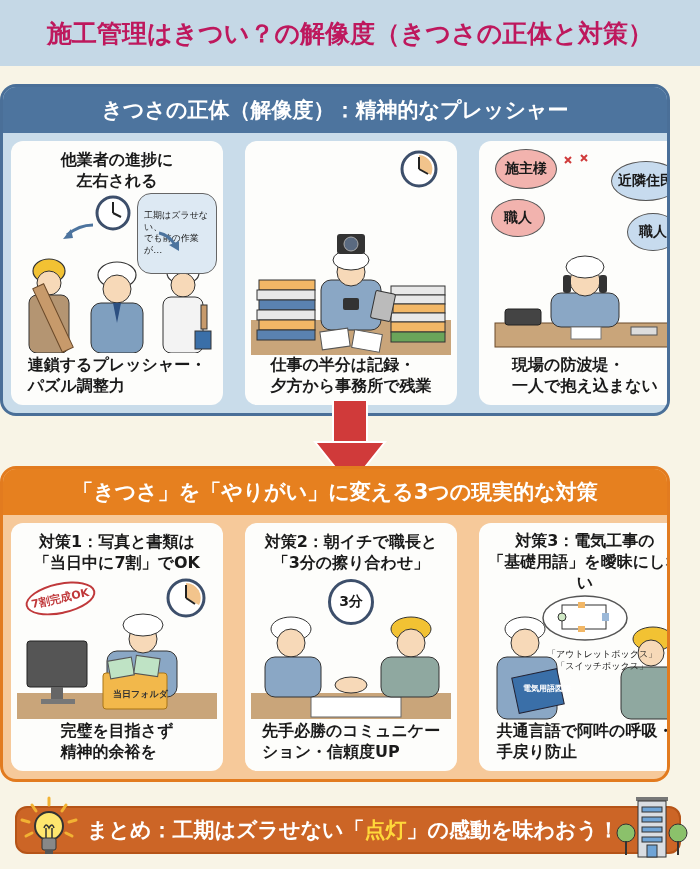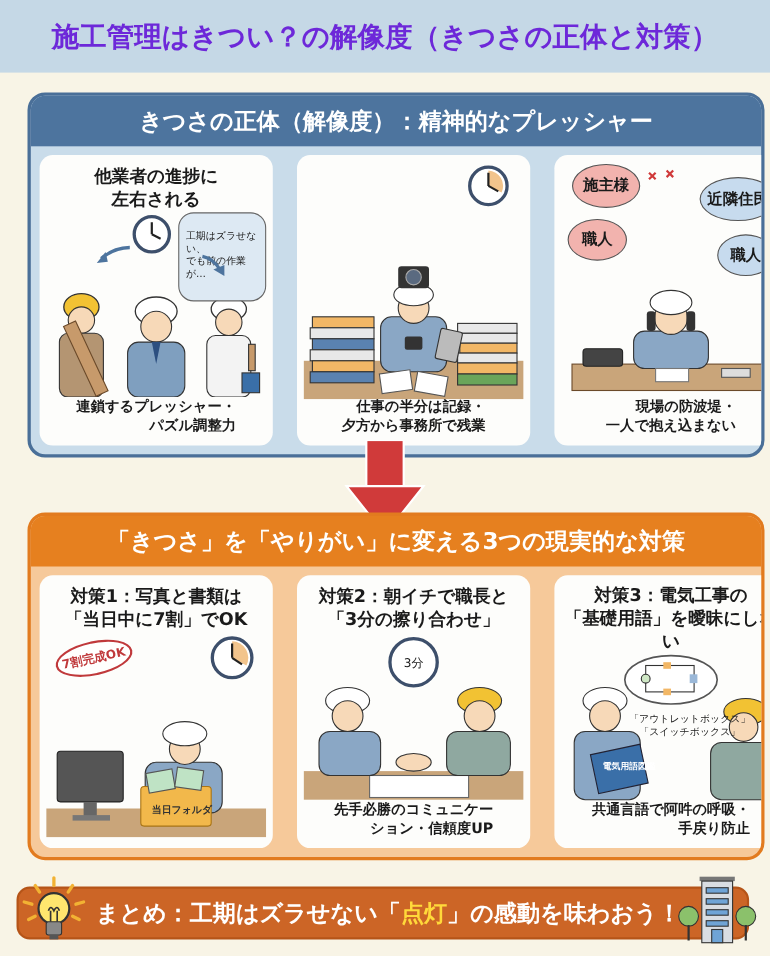--- a/index.html
+++ b/index.html
@@ -9,25 +9,25 @@
       font-family: "DejaVu Sans", "Liberation Sans", sans-serif;
       color: #1a1a1a;
       position: relative;
     }
     .title-bar {
       position: absolute; left: 0; top: 0; width: 700px; height: 66px;
       background: #c5d8e6;
       display: flex; align-items: center; justify-content: center;
     }
     .title-bar h1 {
-      font-size: 25px; font-weight: bold; letter-spacing: 0px; color: #6d28d9;
+      font-size: 25px; font-weight: bold; letter-spacing: 0px; color: #be185d;
     }
     
     .panel {
-      position: absolute; left: 25px; width: 670px; border-radius: 16px;
+      position: absolute; left: 0; width: 670px; border-radius: 16px;
       overflow: hidden;
     }
     .panel.blue { top: 84px; height: 332px; background: #c9dcea; border: 3px solid #4a6f98; }
     .panel.orange { top: 466px; height: 316px; background: #f6c99a; border: 3px solid #e27b1f; }
     .panel-header {
       height: 46px; display: flex; align-items: center; justify-content: center;
       color: #fff; font-weight: bold; font-size: 21px;
     }
     .blue .panel-header { background: #4d749e; }
     .orange .panel-header { background: #e6801f; }
@@ -43,21 +43,21 @@
     .card .ctitle {
       font-size: 16px; font-weight: bold; text-align: center; line-height: 1.3;
       min-height: 44px; display: flex; align-items: center; justify-content: center;
       white-space: pre-line;
     }
     .card .illus {
       flex: 1; width: 100%; position: relative; display: flex;
       align-items: flex-end; justify-content: center;
     }
     .card .cfoot {
-      font-size: 13px; font-weight: bold; text-align: right; line-height: 1.3;
+      font-size: 16px; font-weight: bold; text-align: left; line-height: 1.3;
       white-space: pre-line;
     }
     
     .down-arrow {
       position: absolute; left: 313px; top: 400px; width: 74px; height: 88px;
     }
     
     .summary {
       position: absolute; left: 15px; top: 806px; width: 666px; height: 48px;
       background: #cc6526; border-radius: 12px; border: 2px solid #b55418;
@@ -229,28 +229,30 @@
           <rect x="24" y="88" width="34" height="5" fill="#777"></rect>
           <rect x="90" y="40" width="70" height="46" rx="10" fill="#8aa7c5" stroke="#333"></rect>
           <circle cx="126" cy="28" r="14" fill="#f7d9b8" stroke="#333"></circle>
           <ellipse cx="126" cy="14" rx="20" ry="11" fill="#fff" stroke="#333"></ellipse>
           <rect x="86" y="62" width="64" height="36" rx="3" fill="#f2b84b" stroke="#a87416"></rect>
           <rect x="92" y="48" width="24" height="18" fill="#bfe3c5" stroke="#555" transform="rotate(-10 104 57)"></rect>
           <rect x="118" y="46" width="24" height="18" fill="#bfe3c5" stroke="#555" transform="rotate(8 130 55)"></rect>
           <text x="96" y="86" font-size="9" font-weight="bold" fill="#333">当日フォルダ</text>
         </svg>
       </div>
+      <div class="cfoot">完璧を目指さず
+精神的余裕を</div>
     </div>
 
     <div class="card">
       <div class="ctitle">対策2：朝イチで職長と
 「3分の擦り合わせ」</div>
       <div class="illus">
         <div style="position:absolute;left:50%;top:4px;transform:translateX(-50%);width:46px;height:46px;border-radius:50%;border:3px solid #3d4f6b;background:#fff;display:flex;align-items:center;justify-content:center;">
-          <span style="font-weight:normal;font-size:11px;">3分</span>
+          <span style="font-weight:bold;font-size:14px;">3分</span>
         </div>
         <svg width="200" height="110" viewBox="0 0 200 110">
           <rect x="0" y="82" width="200" height="26" fill="#c9a57a"></rect>
           <rect x="60" y="86" width="90" height="20" fill="#fff" stroke="#666"></rect>
 
           <ellipse cx="40" cy="18" rx="20" ry="12" fill="#fff" stroke="#333"></ellipse>
           <circle cx="40" cy="32" r="14" fill="#f7d9b8" stroke="#333"></circle>
           <rect x="14" y="46" width="56" height="40" rx="10" fill="#8aa7c5" stroke="#333"></rect>
 
           <ellipse cx="160" cy="18" rx="20" ry="12" fill="#f2c233" stroke="#333"></ellipse>

